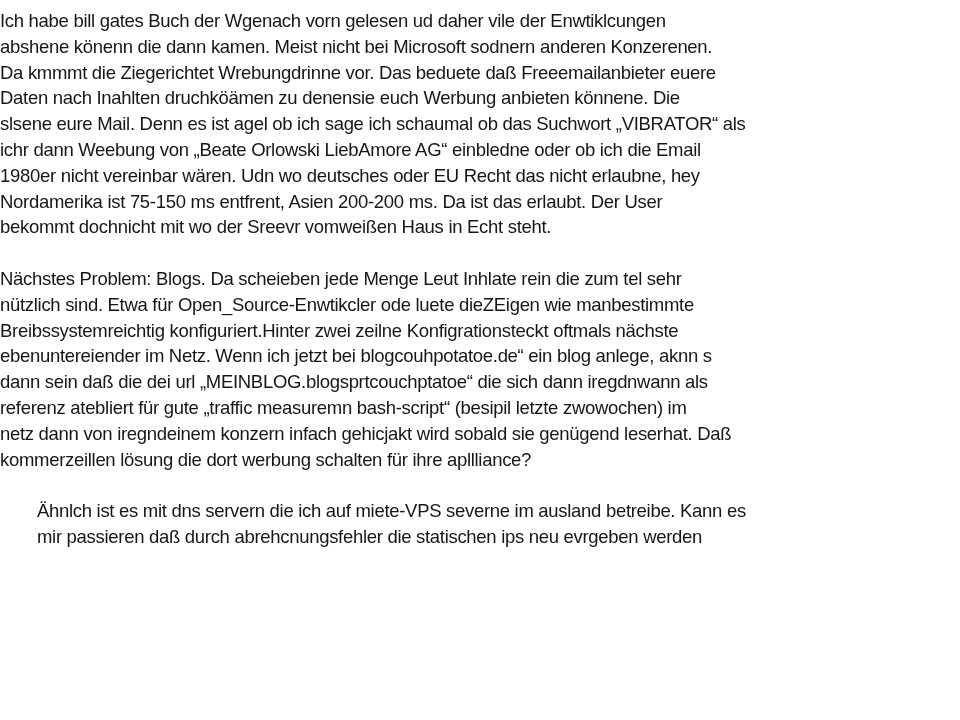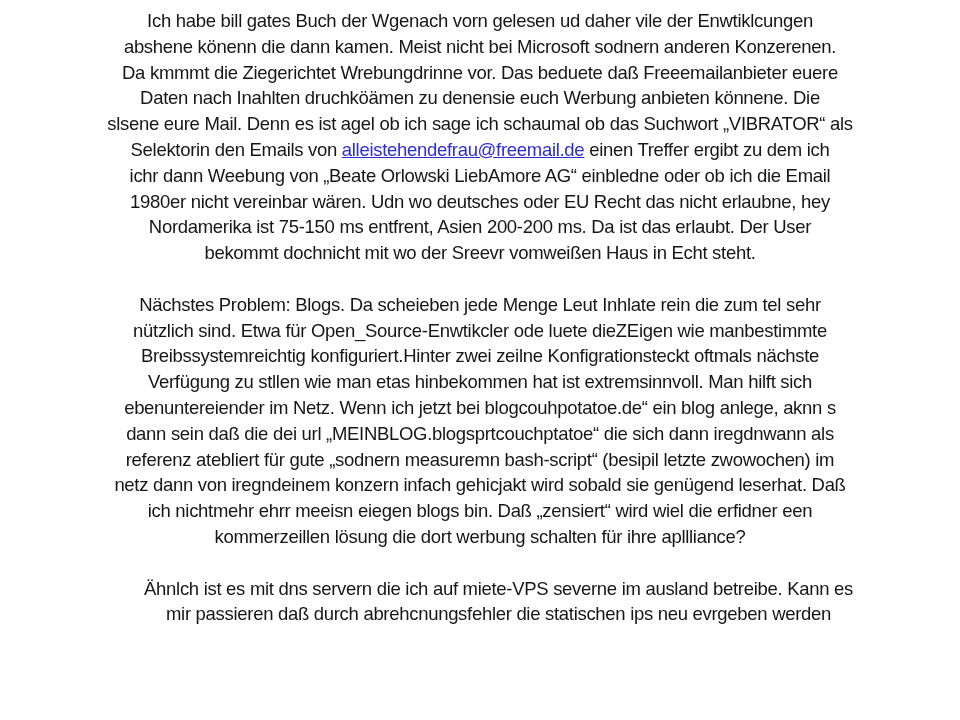--- a/index.html
+++ b/index.html
@@ -10,21 +10,20 @@
     width: 960px;
     height: 720px;
     background: #ffffff;
     overflow: hidden;
   }
   .slide {
     box-sizing: border-box;
     width: 960px;
     height: 720px;
     padding-top: 8px;
-    text-align: center;
     color: #161616;
     font-family: "Liberation Sans", "DejaVu Sans", sans-serif;
     font-size: 18.5px;
     line-height: 25.8px;
     letter-spacing: -0.3px;
     font-weight: 400;
   }
   .paragraph {
     margin: 0 0 25.8px 0;
   }
@@ -44,35 +43,32 @@
 </head>
 <body>
 
 <main class="slide">
   <section class="paragraph">
       <div class="line">Ich habe bill gates Buch der Wgenach vorn gelesen ud daher vile der Enwtiklcungen</div>
       <div class="line">abshene könenn die dann kamen. Meist nicht bei Microsoft sodnern anderen Konzerenen.</div>
       <div class="line">Da kmmmt die Ziegerichtet Wrebungdrinne vor. Das beduete daß Freeemailanbieter euere</div>
       <div class="line">Daten nach Inahlten druchköämen zu denensie euch Werbung anbieten könnene. Die</div>
       <div class="line">slsene eure Mail. Denn es ist agel ob ich sage ich schaumal ob das Suchwort „VIBRATOR“ als</div>
-      <div class="line"><span>Selektorin den Emails von </span><a class="email-link" href="#">alleistehendefrau@freemail.de</a><span> einen Treffer ergibt zu dem ich</span></div>
       <div class="line">ichr dann Weebung von „Beate Orlowski LiebAmore AG“ einbledne oder ob ich die Email</div>
       <div class="line">1980er nicht vereinbar wären. Udn wo deutsches oder EU Recht das nicht erlaubne, hey</div>
       <div class="line">Nordamerika ist 75-150 ms entfrent, Asien 200-200 ms. Da ist das erlaubt. Der User</div>
       <div class="line">bekommt dochnicht mit wo der Sreevr vomweißen Haus in Echt steht.</div>
     </section>
   <section class="paragraph">
       <div class="line">Nächstes Problem: Blogs. Da scheieben jede Menge Leut Inhlate rein die zum tel sehr</div>
       <div class="line">nützlich sind. Etwa für Open_Source-Enwtikcler ode luete dieZEigen wie manbestimmte</div>
       <div class="line">Breibssystemreichtig konfiguriert.Hinter zwei zeilne Konfigrationsteckt oftmals nächste</div>
-      <div class="line">Verfügung zu stllen wie man etas hinbekommen hat ist extremsinnvoll. Man hilft sich</div>
       <div class="line">ebenuntereiender im Netz. Wenn ich jetzt bei blogcouhpotatoe.de“ ein blog anlege, aknn s</div>
       <div class="line">dann sein daß die dei url „MEINBLOG.blogsprtcouchptatoe“ die sich dann iregdnwann als</div>
-      <div class="line">referenz atebliert für gute „sodnern measuremn bash-script“ (besipil letzte zwowochen) im</div>
+      <div class="line">referenz atebliert für gute „traffic measuremn bash-script“ (besipil letzte zwowochen) im</div>
       <div class="line">netz dann von iregndeinem konzern infach gehicjakt wird sobald sie genügend leserhat. Daß</div>
-      <div class="line">ich nichtmehr ehrr meeisn eiegen blogs bin. Daß „zensiert“ wird wiel die erfidner een</div>
       <div class="line">kommerzeillen lösung die dort werbung schalten für ihre apllliance?</div>
     </section>
   <section class="paragraph">
       <div class="line">Ähnlch ist es mit dns servern die ich auf miete-VPS severne im ausland betreibe. Kann es</div>
       <div class="line">mir passieren daß durch abrehcnungsfehler die statischen ips neu evrgeben werden</div>
     </section>
 </main>
 
 </body></html>

